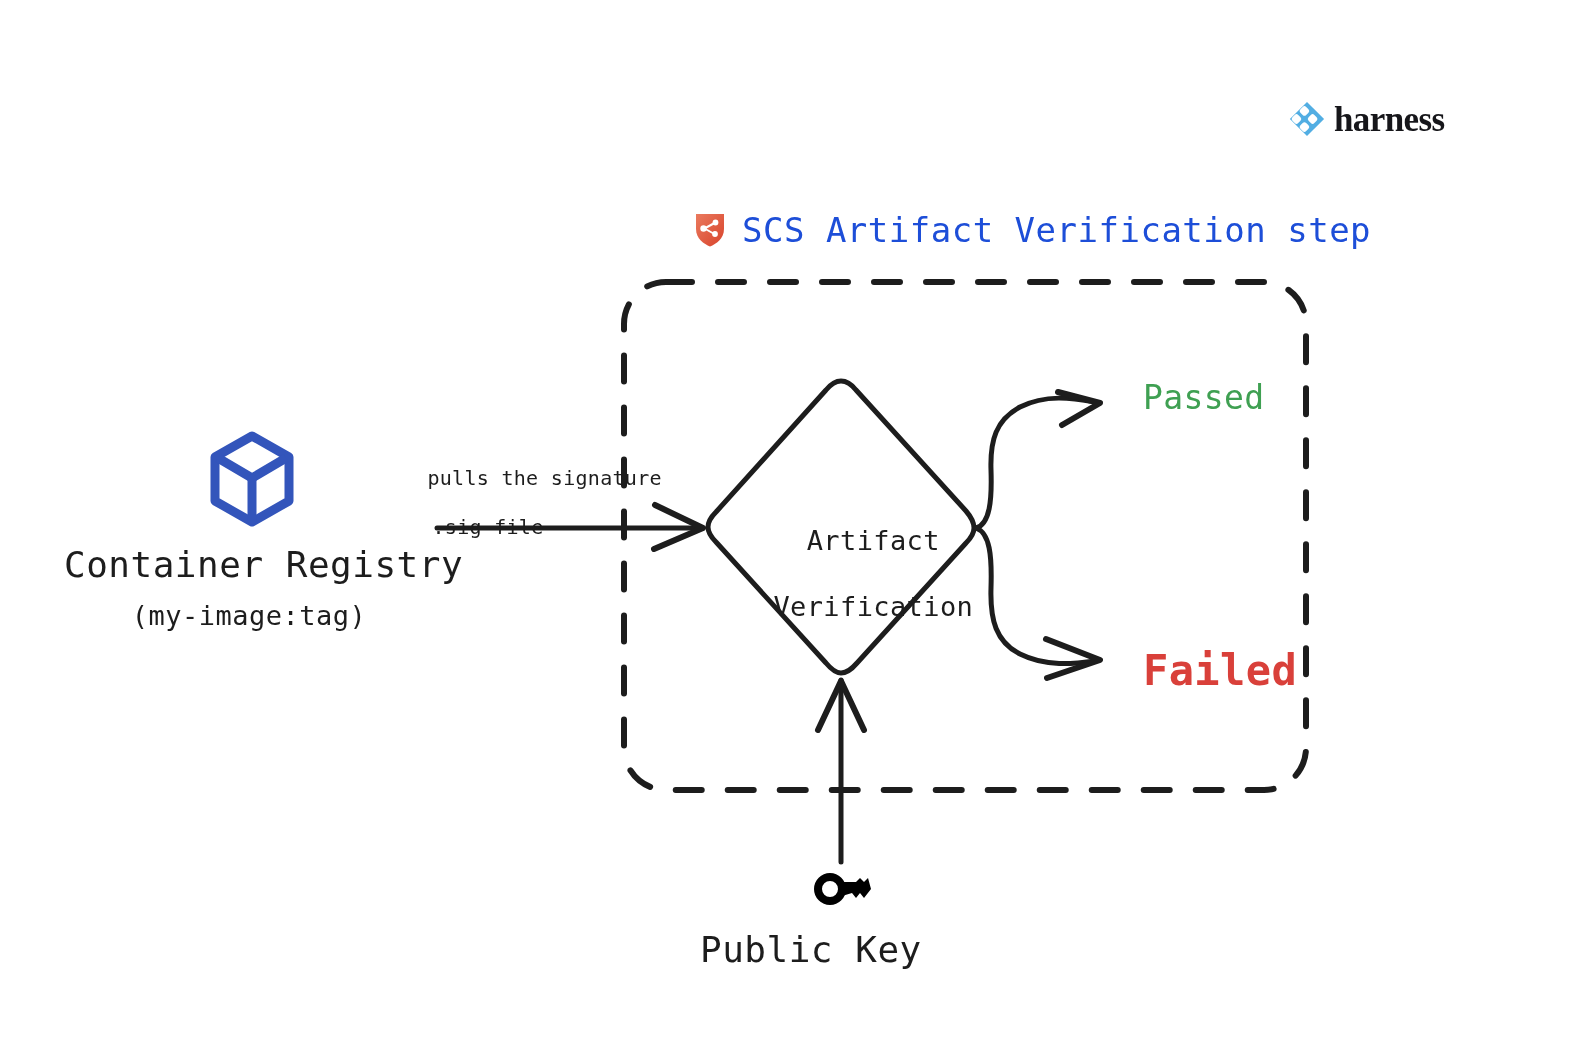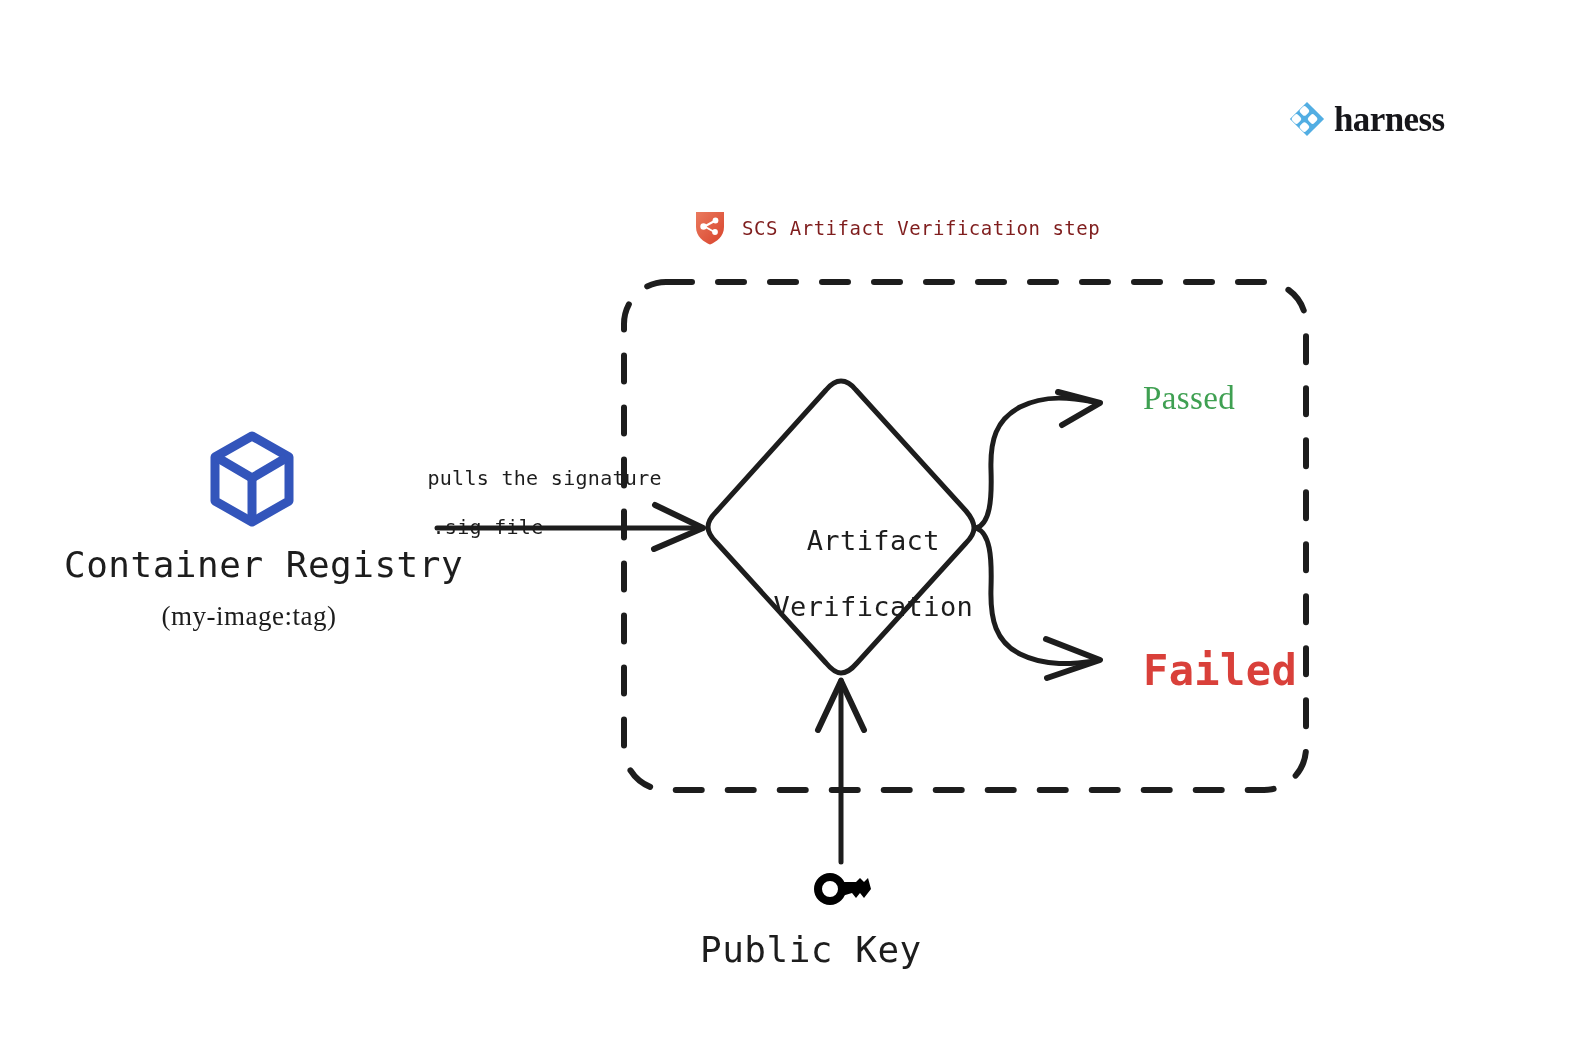--- a/index.html
+++ b/index.html
@@ -53,22 +53,22 @@
   
   #step-title-row {
     position: absolute;
     left: 694px;
     top: 210px;
     display: flex;
     align-items: center;
     gap: 16px;
   }
   #step-title-text {
-    font-size: 19px;
-    color: #7f1d1d;
+    font-size: 34px;
+    color: #1d4ed8;
     letter-spacing: 0.5px;
     white-space: nowrap;
   }
 
   
   #registry-icon {
     position: absolute;
     left: 201px;
     top: 428px;
   }
@@ -80,21 +80,20 @@
     font-size: 36px;
     letter-spacing: 0.5px;
   }
   #registry-subtitle {
     left: 64px;
     top: 600px;
     width: 370px;
     text-align: center;
     font-size: 27px;
     letter-spacing: 0.5px;
-    font-family: Liberation Serif, serif;
   }
 
   
   #edge-label {
     left: 378px;
     top: 442px;
     width: 220px;
     text-align: center;
     font-size: 20px;
     letter-spacing: 0.3px;
@@ -111,21 +110,20 @@
     letter-spacing: 0.4px;
   }
 
   
   #passed-label {
     left: 1143px;
     top: 378px;
     font-size: 33px;
     color: #3fa052;
     letter-spacing: 0.4px;
-    font-family: Liberation Serif, serif;
   }
   #failed-label {
     left: 1143px;
     top: 645px;
     font-size: 42px;
     color: #d9403a;
     letter-spacing: 0.4px;
     font-weight: bold;
   }
 

